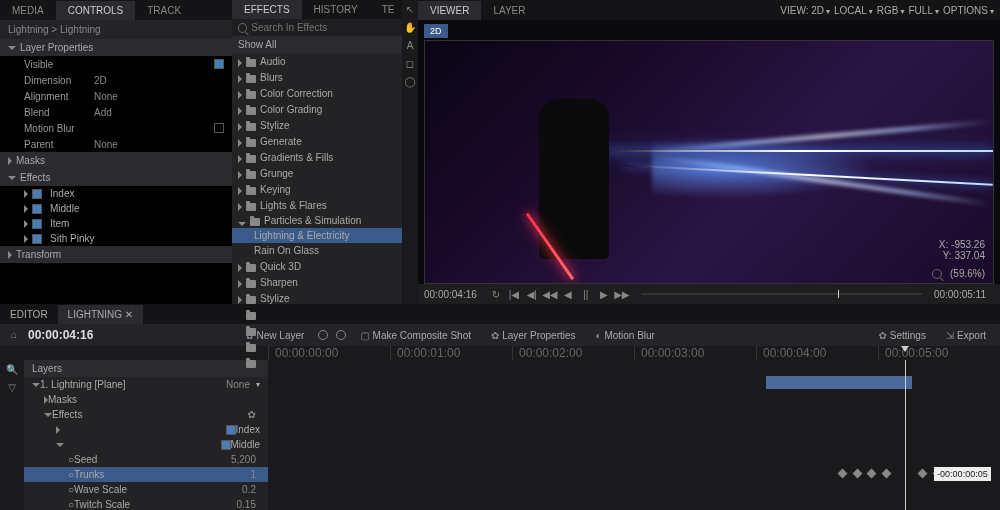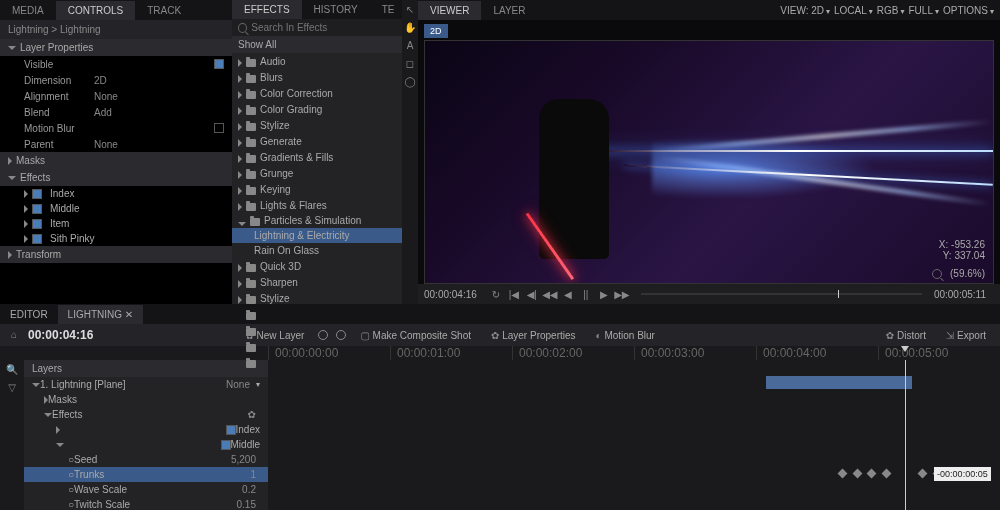--- a/index.html
+++ b/index.html
@@ -344,21 +344,21 @@
       <span class="tool-icon">⌂</span>
       <span class="tl-tc">00:00:04:16</span>
       <span style="flex:0 0 130px"></span>
       <span class="tl-btn gear">✿ <span>New Layer</span></span>
       <span class="circle-icon"></span>
       <span class="circle-icon"></span>
       <span class="tl-btn">▢ <span>Make Composite Shot</span></span>
       <span class="tl-btn">✿ <span>Layer Properties</span></span>
       <span class="tl-btn">◐ <span>Motion Blur</span></span>
       <span style="flex:1"></span>
-      <span class="tl-btn gear">✿ <span>Distort</span></span>
+      <span class="tl-btn gear">✿ <span>Settings</span></span>
       <span class="tl-btn">⇲ <span>Export</span></span>
     </div>
     <div class="tl-ruler">
       <div class="tl-tick">00:00:00:00</div>
       <div class="tl-tick">00:00:01:00</div>
       <div class="tl-tick">00:00:02:00</div>
       <div class="tl-tick">00:00:03:00</div>
       <div class="tl-tick">00:00:04:00</div>
       <div class="tl-tick">00:00:05:00</div>
     </div>

